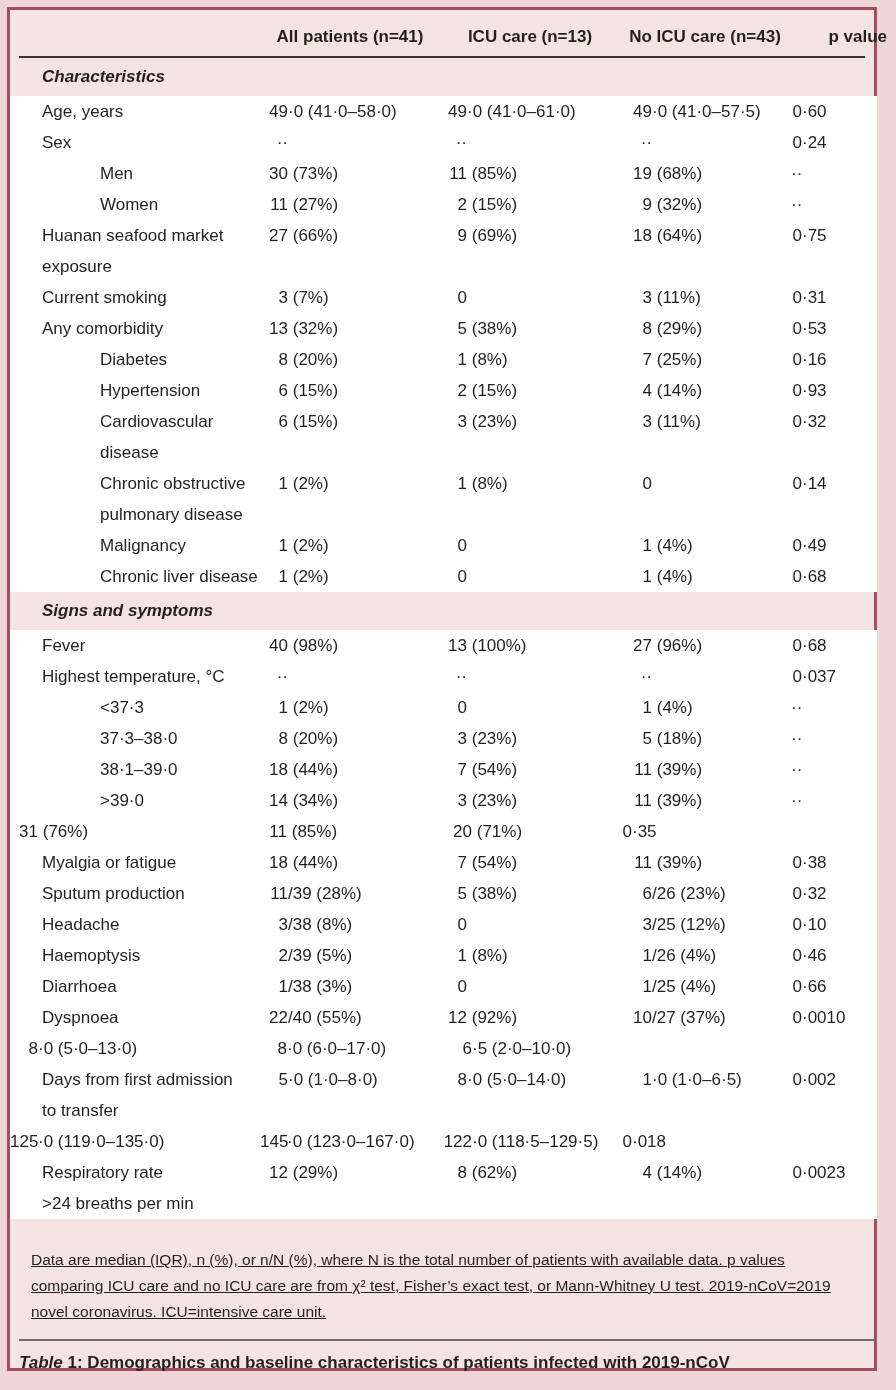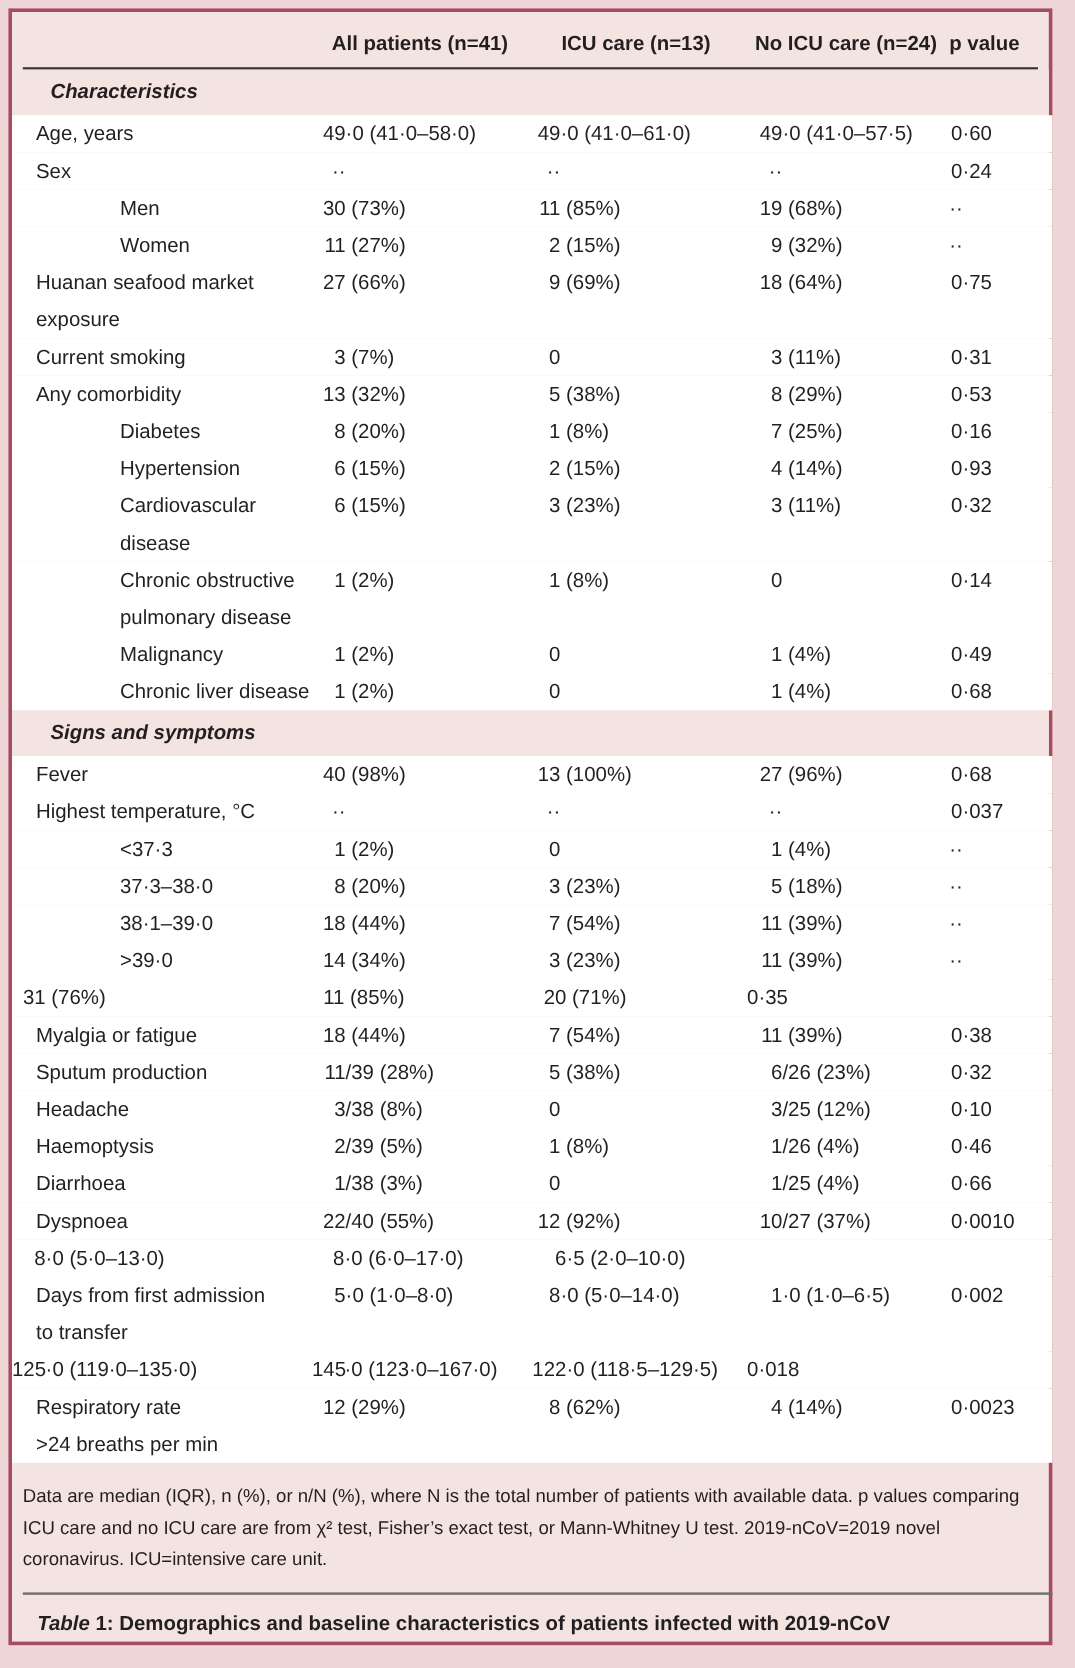--- a/index.html
+++ b/index.html
@@ -28,57 +28,57 @@
     display:grid;
     grid-template-columns:250px 180px 180px 170px 97px;
     width:867px;
   }
   .thead{
     height:46px;box-sizing:border-box;align-items:end;padding-bottom:9px;
     font-weight:bold;font-size:17px;
   }
   .thead .th{text-align:center;}
   .thead .th.first{text-align:left;}
-  .thead .th.p{text-align:left;padding-left:1px;}
+  .thead .th.p{text-align:right;padding-left:1px;}
   .header-rule{height:2px;background:var(--header-rule);margin:0 9px 0 9px;}
   .section-band{
     height:38px;line-height:38px;font-weight:bold;font-size:17px;
     padding-left:32px;background:var(--panel-background);font-style:italic;
   }
   .row{
     background:var(--row-background);
     font-size:17px;line-height:31px;
   }
   .cell{box-sizing:border-box;}
-  .cell.label{padding-left:20px;white-space:pre-line;}
+  .cell.label{padding-left:32px;white-space:pre-line;}
   .cell.label.indent{padding-left:90px;}
   .cell.val{text-align:left;}
   .ci{display:inline-block;text-align:right;white-space:pre;}
   .cr{white-space:pre;}
   .col1 .ci{width:28px;}
   .col2 .ci{width:27px;}
   .col3 .ci{width:32px;}
   .col4 .ci{width:11px;}
   .col4{padding-left:1px;}
   .tfoot{padding:16px 10px 0 9px;}
-  .footnote{margin:0;font-size:15.5px;line-height:26px;max-width:832px;}
+  .footnote{margin:12px;font-size:15.5px;line-height:26px;max-width:832px;text-decoration:underline;}
   .caption-rule{height:2px;background:var(--caption-rule);margin:14px 0 10px 0;width:858px;}
-  .caption{margin:12px;font-size:17px;font-weight:bold;line-height:24px;}
+  .caption{margin:0;font-size:17px;font-weight:bold;line-height:24px;}
   .cap-italic{font-style:italic;}
 </style>
 </head>
 <body>
 
 <div class="panel">
 
   <div class="thead grid-cols">
     <div class="th first"></div>
     <div class="th">All patients (n=41)</div>
     <div class="th">ICU care (n=13)</div>
-    <div class="th">No ICU care (n=24)</div>
+    <div class="th">No ICU care (n=43)</div>
     <div class="th p">p value</div>
   </div>
 
   <div class="header-rule"></div>
 
   <div id="tbody">
       <div class="section-band">Characteristics</div>
       <div class="row grid-cols">
         <div class="cell label">Age, years</div>
         <div class="cell val col1"><span class="ci">49</span><span class="cr">·0 (41·0–58·0)</span></div>

